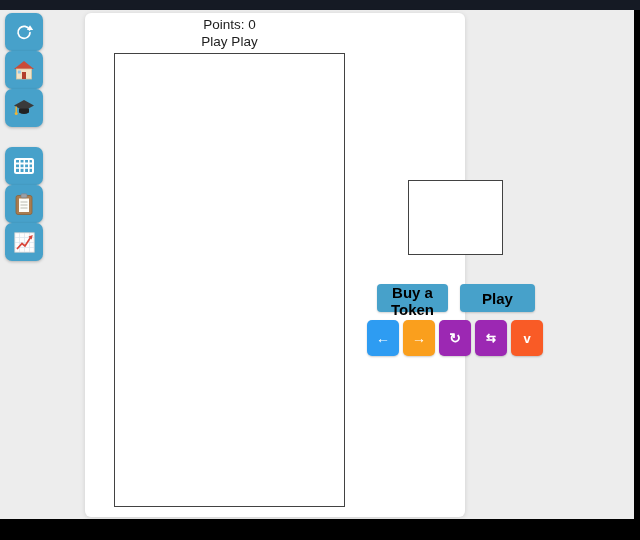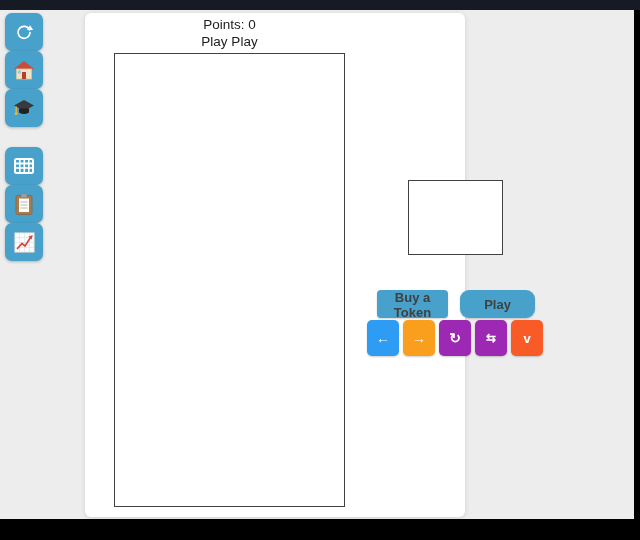--- a/index.html
+++ b/index.html
@@ -39,29 +39,29 @@
   }
   .board {
     position: absolute; left: 29px; top: 40px; width: 231px; height: 454px;
     background: #fff; border: 1.5px solid #424242;
   }
   .preview {
     position: absolute; left: 323px; top: 167px; width: 95px; height: 75px;
     background: #fff; border: 1.5px solid #424242;
   }
   .teal-btn {
-    position: absolute; top: 277px; height: 28px;
+    position: absolute; top: 271px; height: 28px;
     border: none; border-radius: 4px;
-    color: #404040; font-weight: bold; font-size: 13px;
+    color: #000000; font-weight: bold; font-size: 15px;
     font-family: "Liberation Sans", sans-serif;
     cursor: pointer;
     box-shadow: 0 1px 2px rgba(0,0,0,0.18);
   }
   .teal-btn.buy { left: 292px; width: 71px; }
-  .teal-btn.play { left: 375px; width: 75px; border-radius: 9px; }
+  .teal-btn.play { left: 375px; width: 75px; }
   .controls {
     position: absolute; left: 282px; top: 307px;
     display: flex; gap: 4px;
   }
   .ctrl-btn {
     width: 32px; height: 36px;
     border: none; border-radius: 5px;
     color: #fff; font-weight: bold; font-size: 14px;
     font-family: "Liberation Sans", sans-serif;
     display: flex; align-items: center; justify-content: center;

